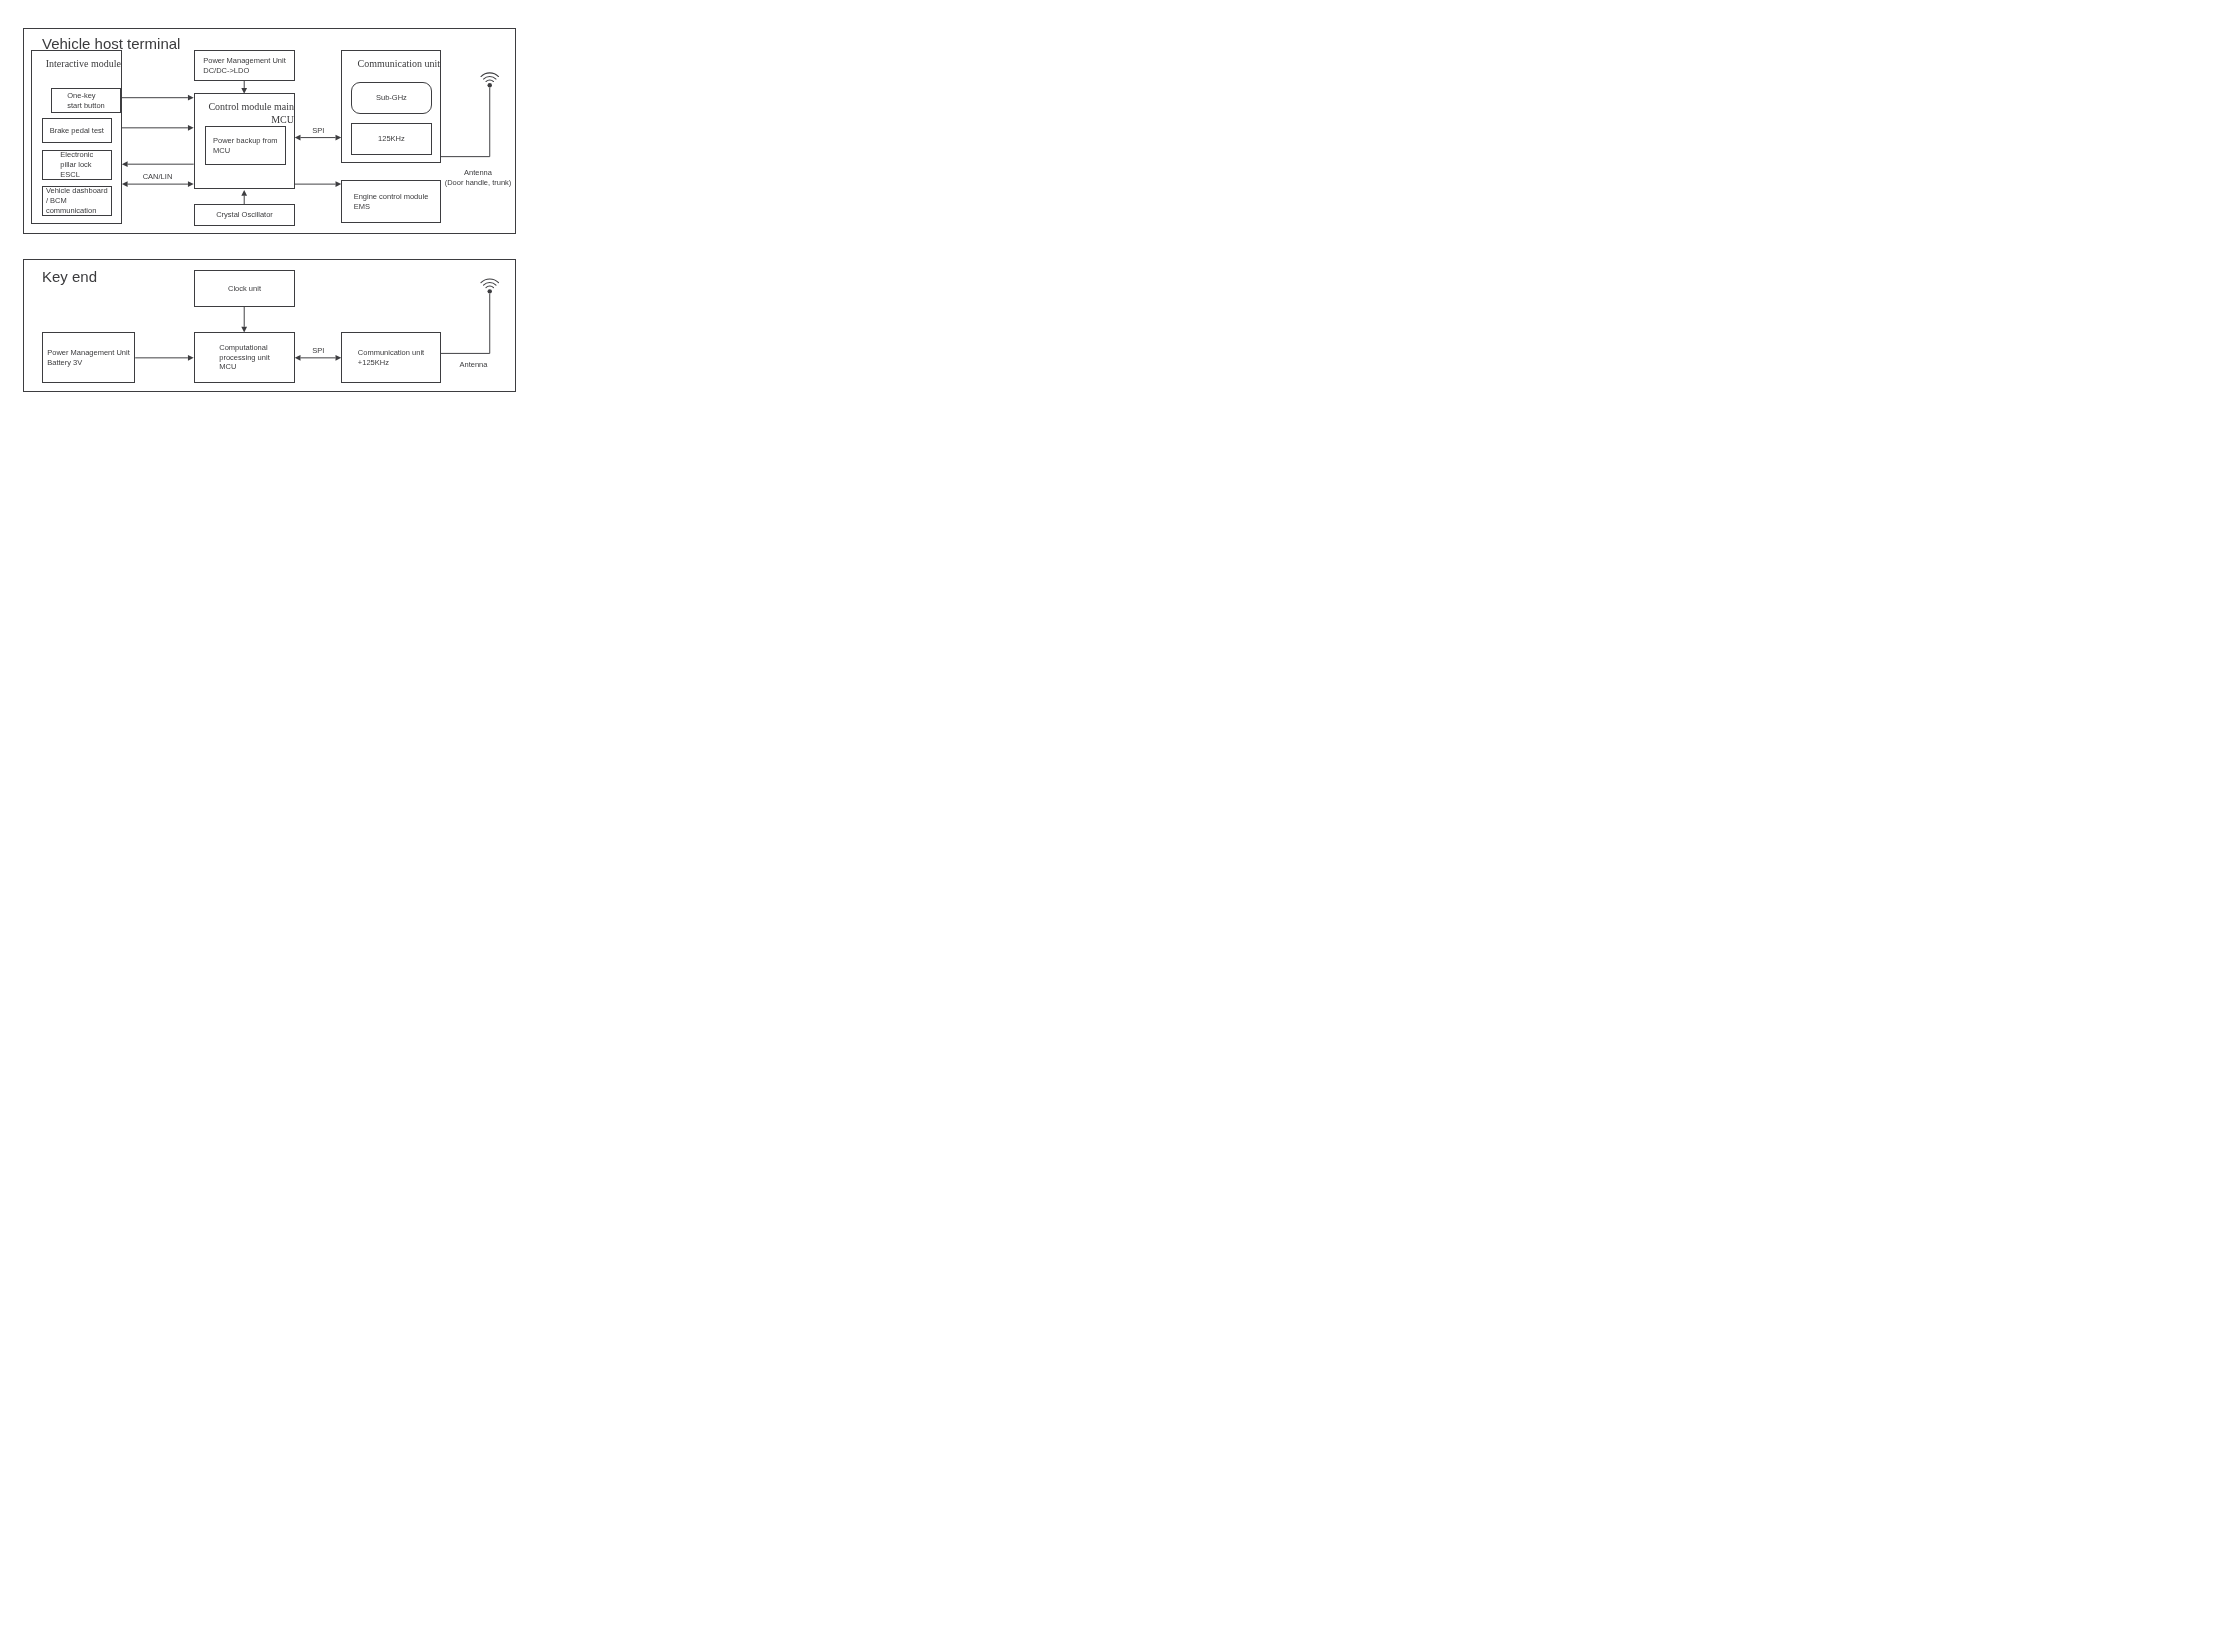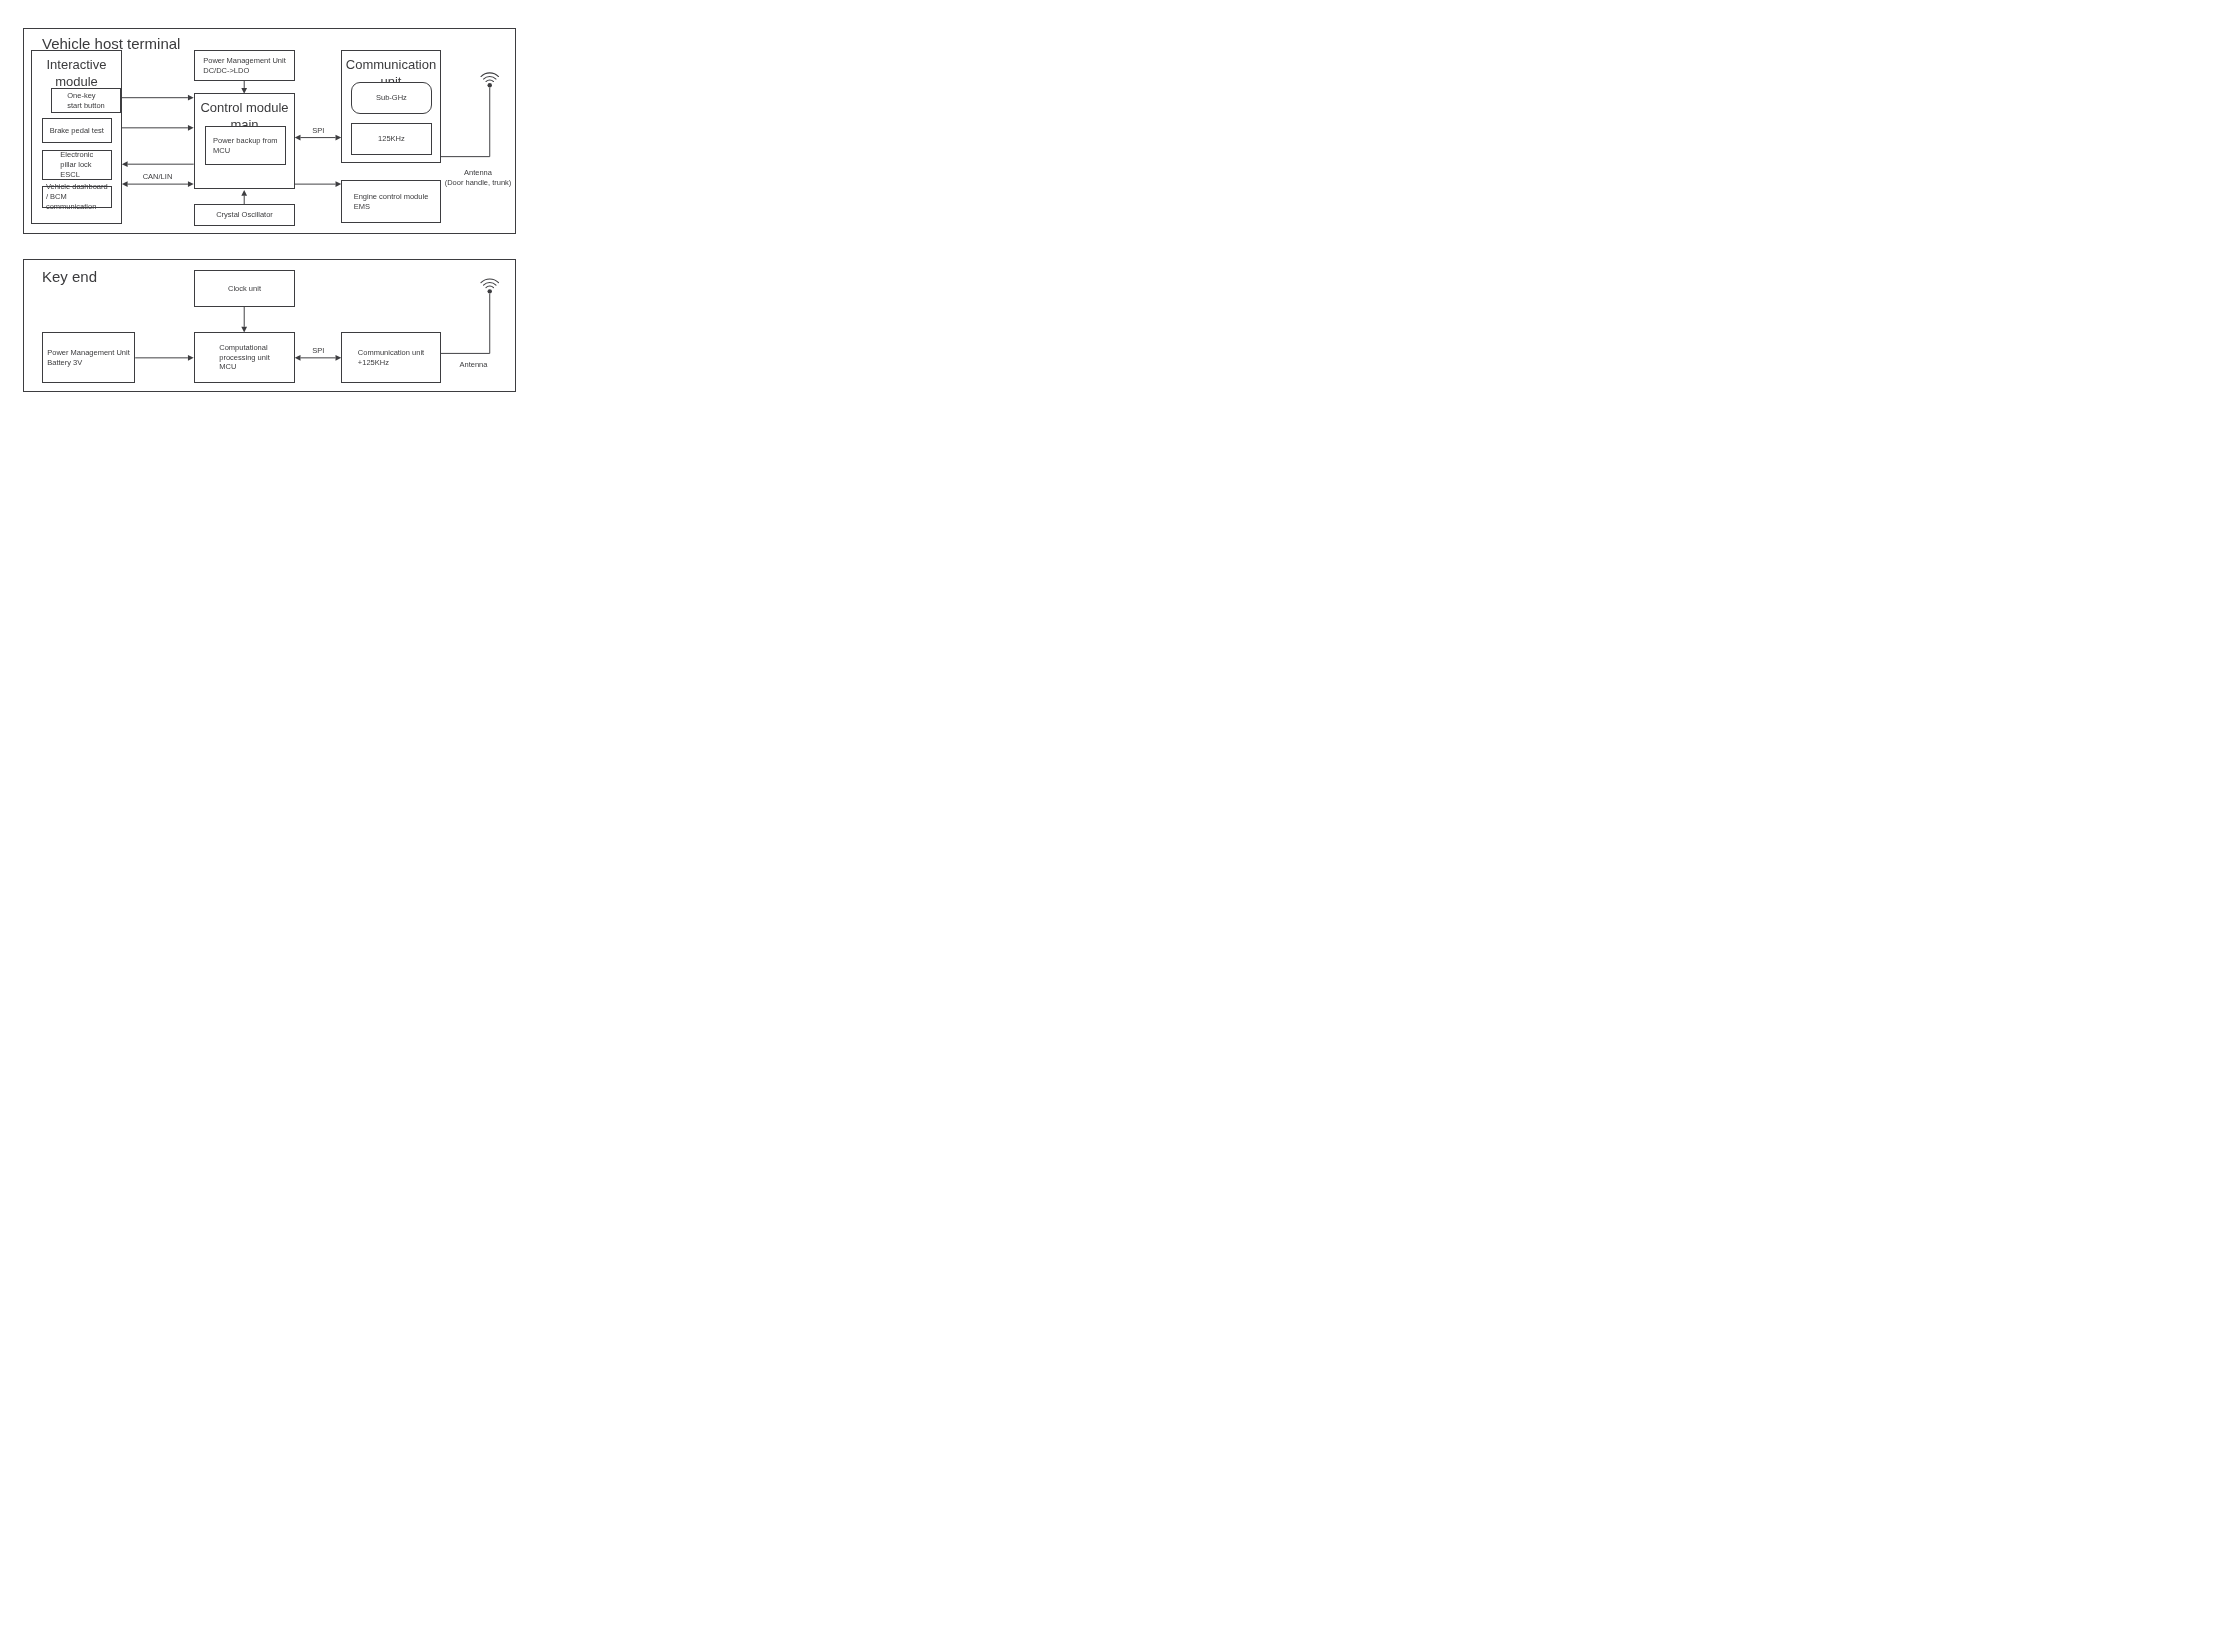--- a/index.html
+++ b/index.html
@@ -46,25 +46,26 @@
   .container-box {
     position: absolute;
     border: 0.9px solid #3d3d40;
     background: #ffffff;
     box-sizing: border-box;
   }
   .container-title {
     position: absolute;
     left: 0;
     right: 0;
-    text-align: center;
-    font-size: 13px;
+    text-align: right;
+    font-size: 10px;
     line-height: 1.3;
     color: #3b3b3d;
     white-space: pre-line;
+    font-family: Liberation Serif, serif;
   }
   .flow-label {
     position: absolute;
     font-size: 7.5px;
     line-height: 1.32;
     color: #3b3b3d;
     text-align: center;
     white-space: pre-line;
   }
   svg.overlay {
@@ -104,21 +105,21 @@
   <div class="sec-title" style="left:42px; top:35px;">Vehicle host terminal</div>
 
   <div class="container-box" style="left:31px; top:50px; width:91px; height:174px;">
     <div class="container-title" style="top:5.8px;">Interactive module</div>
     <div class="box" style="left:19px; top:37px; width:70px; height:25px;">One-key
 start button</div>
     <div class="box" style="left:9.8px; top:67px; width:70px; height:25px;">Brake pedal test</div>
     <div class="box" style="left:9.8px; top:99px; width:70px; height:30px;">Electronic
 pillar lock
 ESCL</div>
-    <div class="box" style="left:9.8px; top:135px; width:70px; height:22px;">Vehicle dashboard
+    <div class="box" style="left:9.8px; top:135px; width:70px; height:30px;">Vehicle dashboard
 / BCM
 communication</div>
   </div>
 
   <div class="box" style="left:194px; top:50px; width:101px; height:31px;">Power Management Unit
 DC/DC-&gt;LDO</div>
 
   <div class="container-box" style="left:194px; top:93px; width:101px; height:96px;">
     <div class="container-title" style="top:6.2px;">Control module main
 MCU</div>

